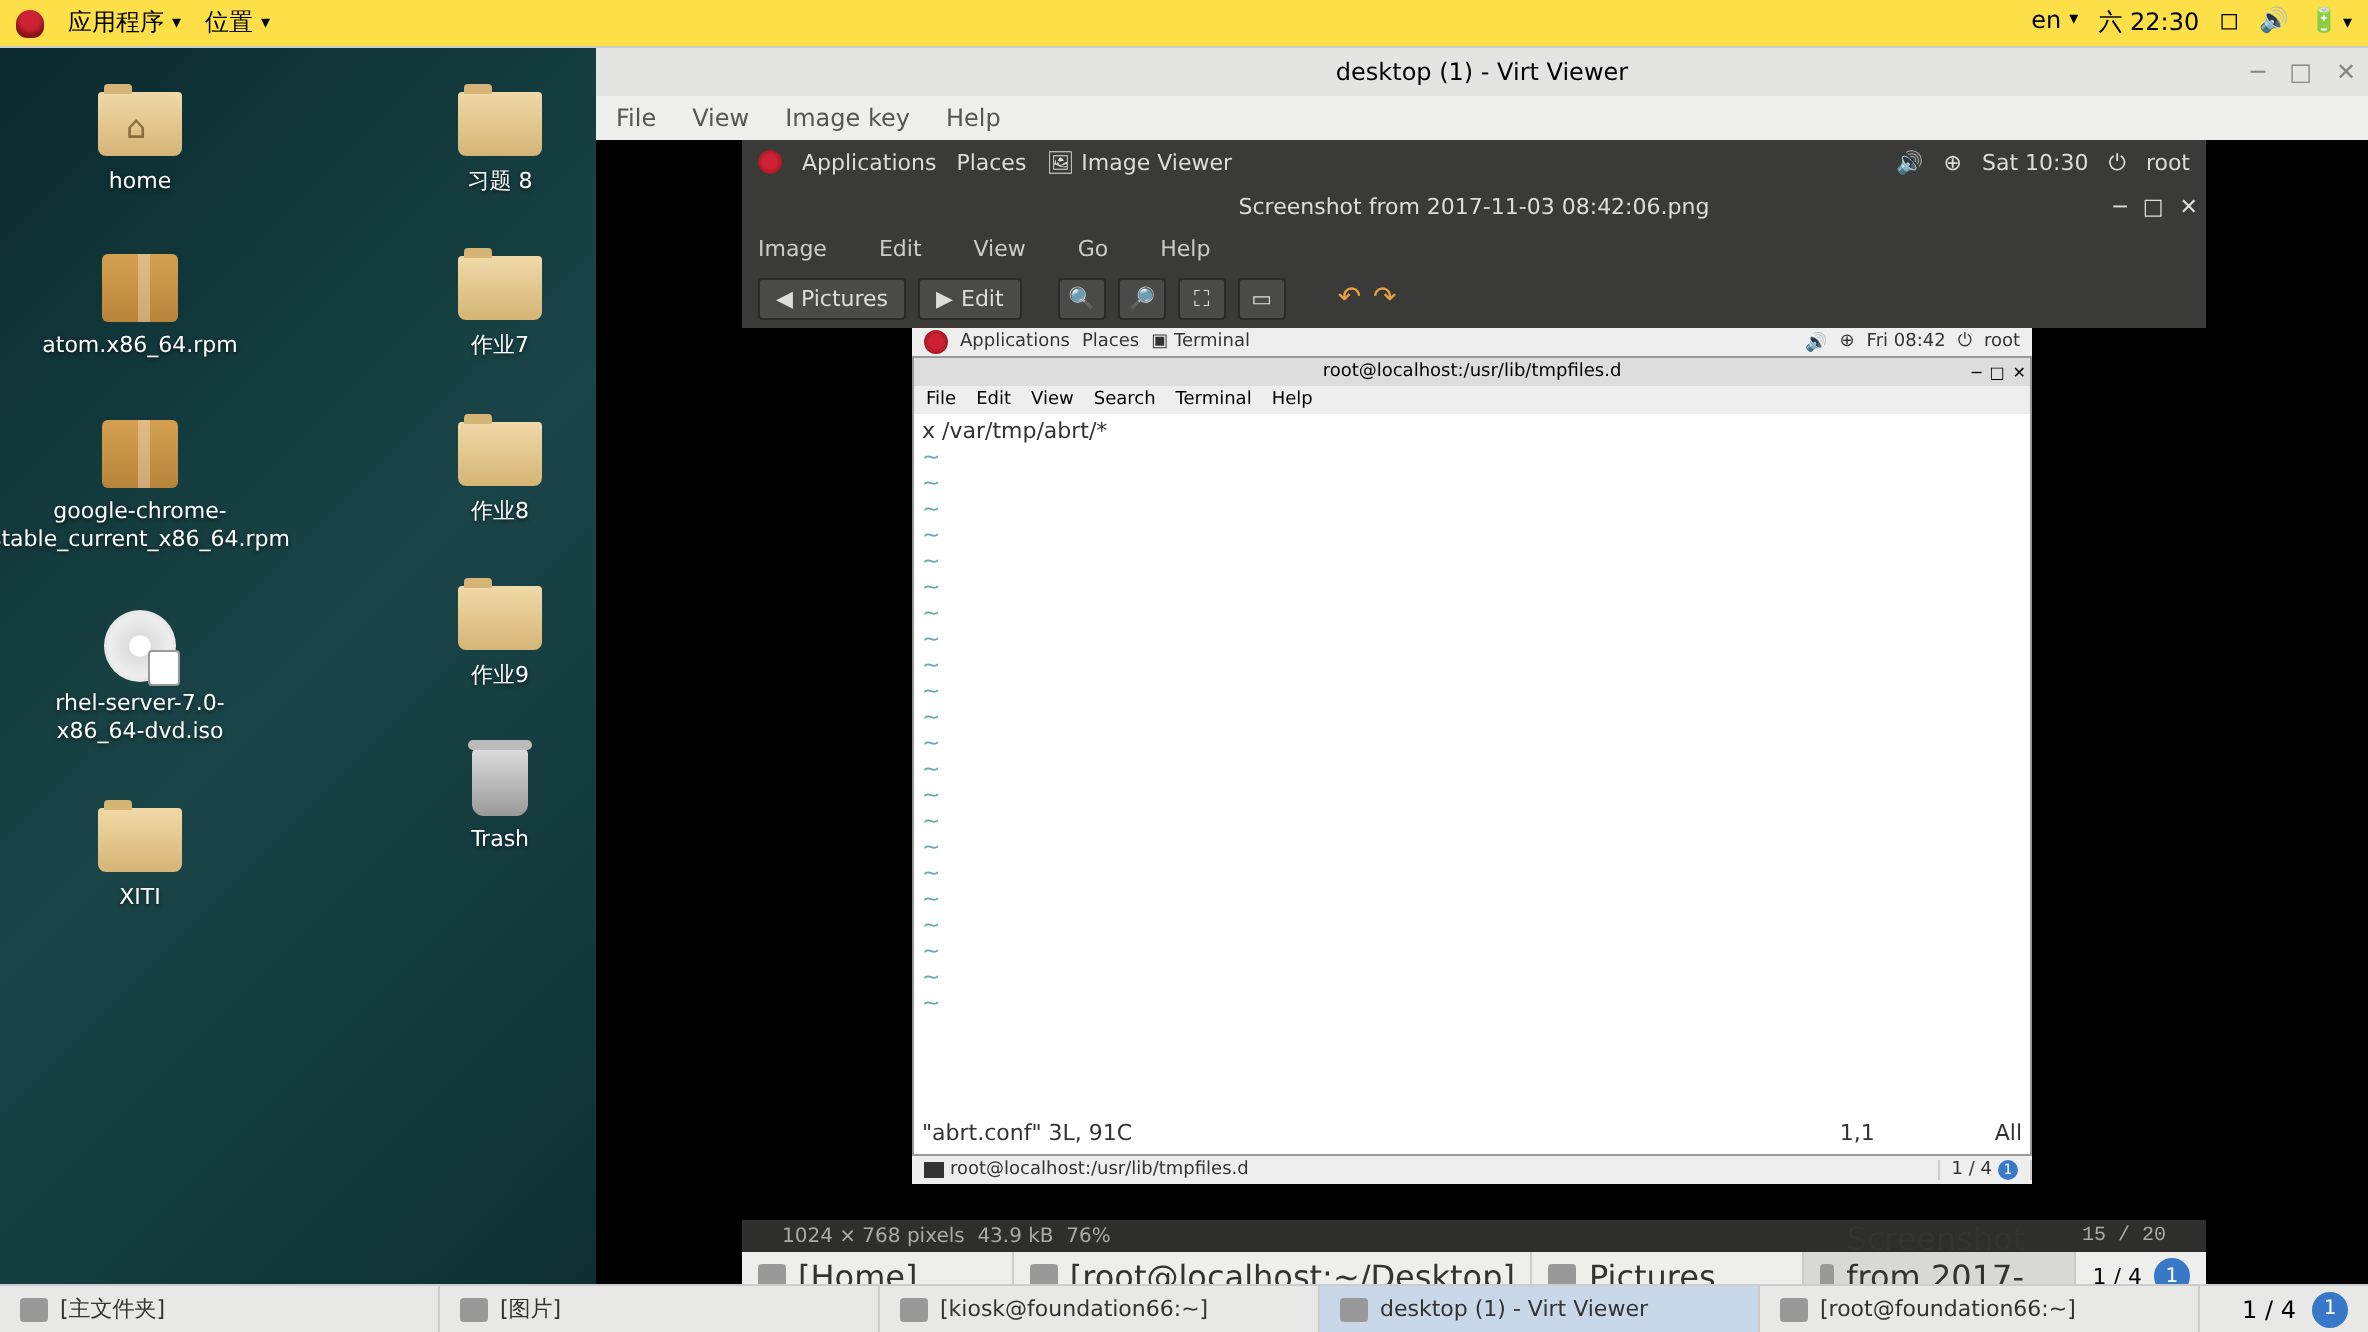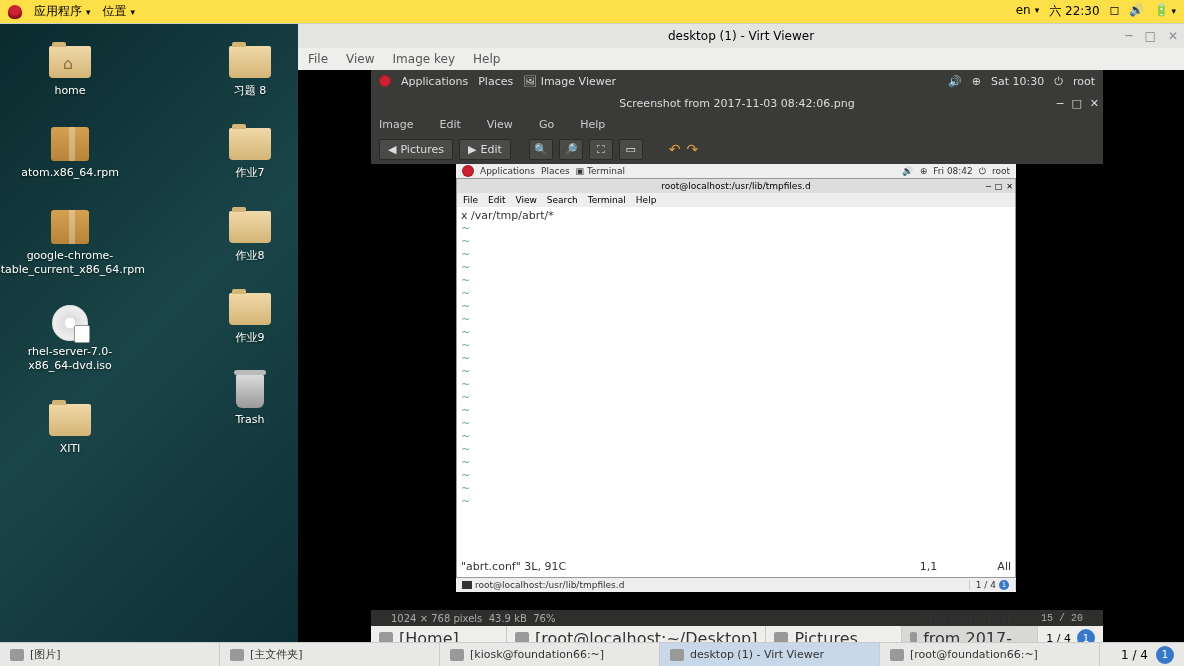--- a/index.html
+++ b/index.html
@@ -341,25 +341,25 @@
           </div>
         </div>
   </div>
 
  </div>
 </div>
 
 <div class="host-taskbar" id="host-tb">
 <div class="host-tb-item">
       <span class="tb-ico"></span>
+      <span>[主文件夹]</span>
+    </div>
+    <div class="host-tb-item">
+      <span class="tb-ico"></span>
       <span>[图片]</span>
-    </div>
-    <div class="host-tb-item">
-      <span class="tb-ico"></span>
-      <span>[主文件夹]</span>
     </div>
     <div class="host-tb-item">
       <span class="tb-ico"></span>
       <span>[kiosk@foundation66:~]</span>
     </div>
     <div class="host-tb-item active">
       <span class="tb-ico"></span>
       <span>desktop (1) - Virt Viewer</span>
     </div>
     <div class="host-tb-item">

